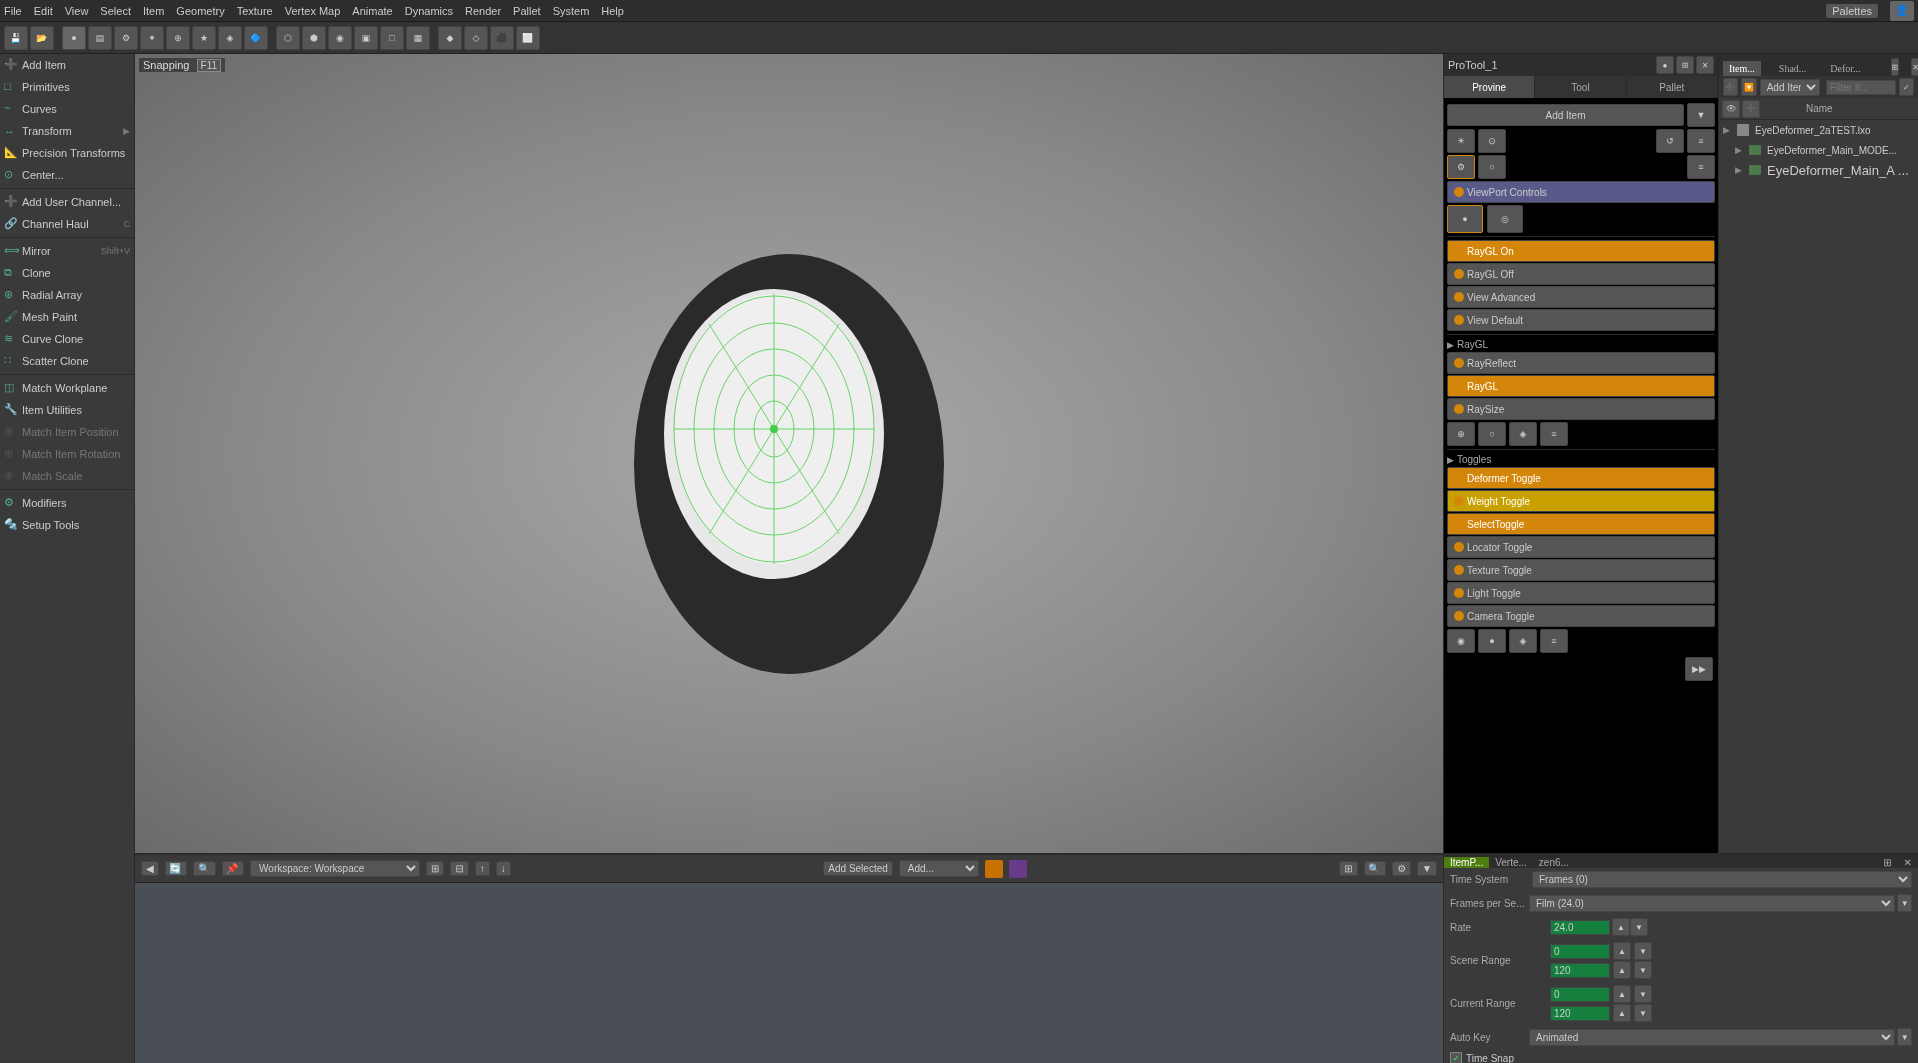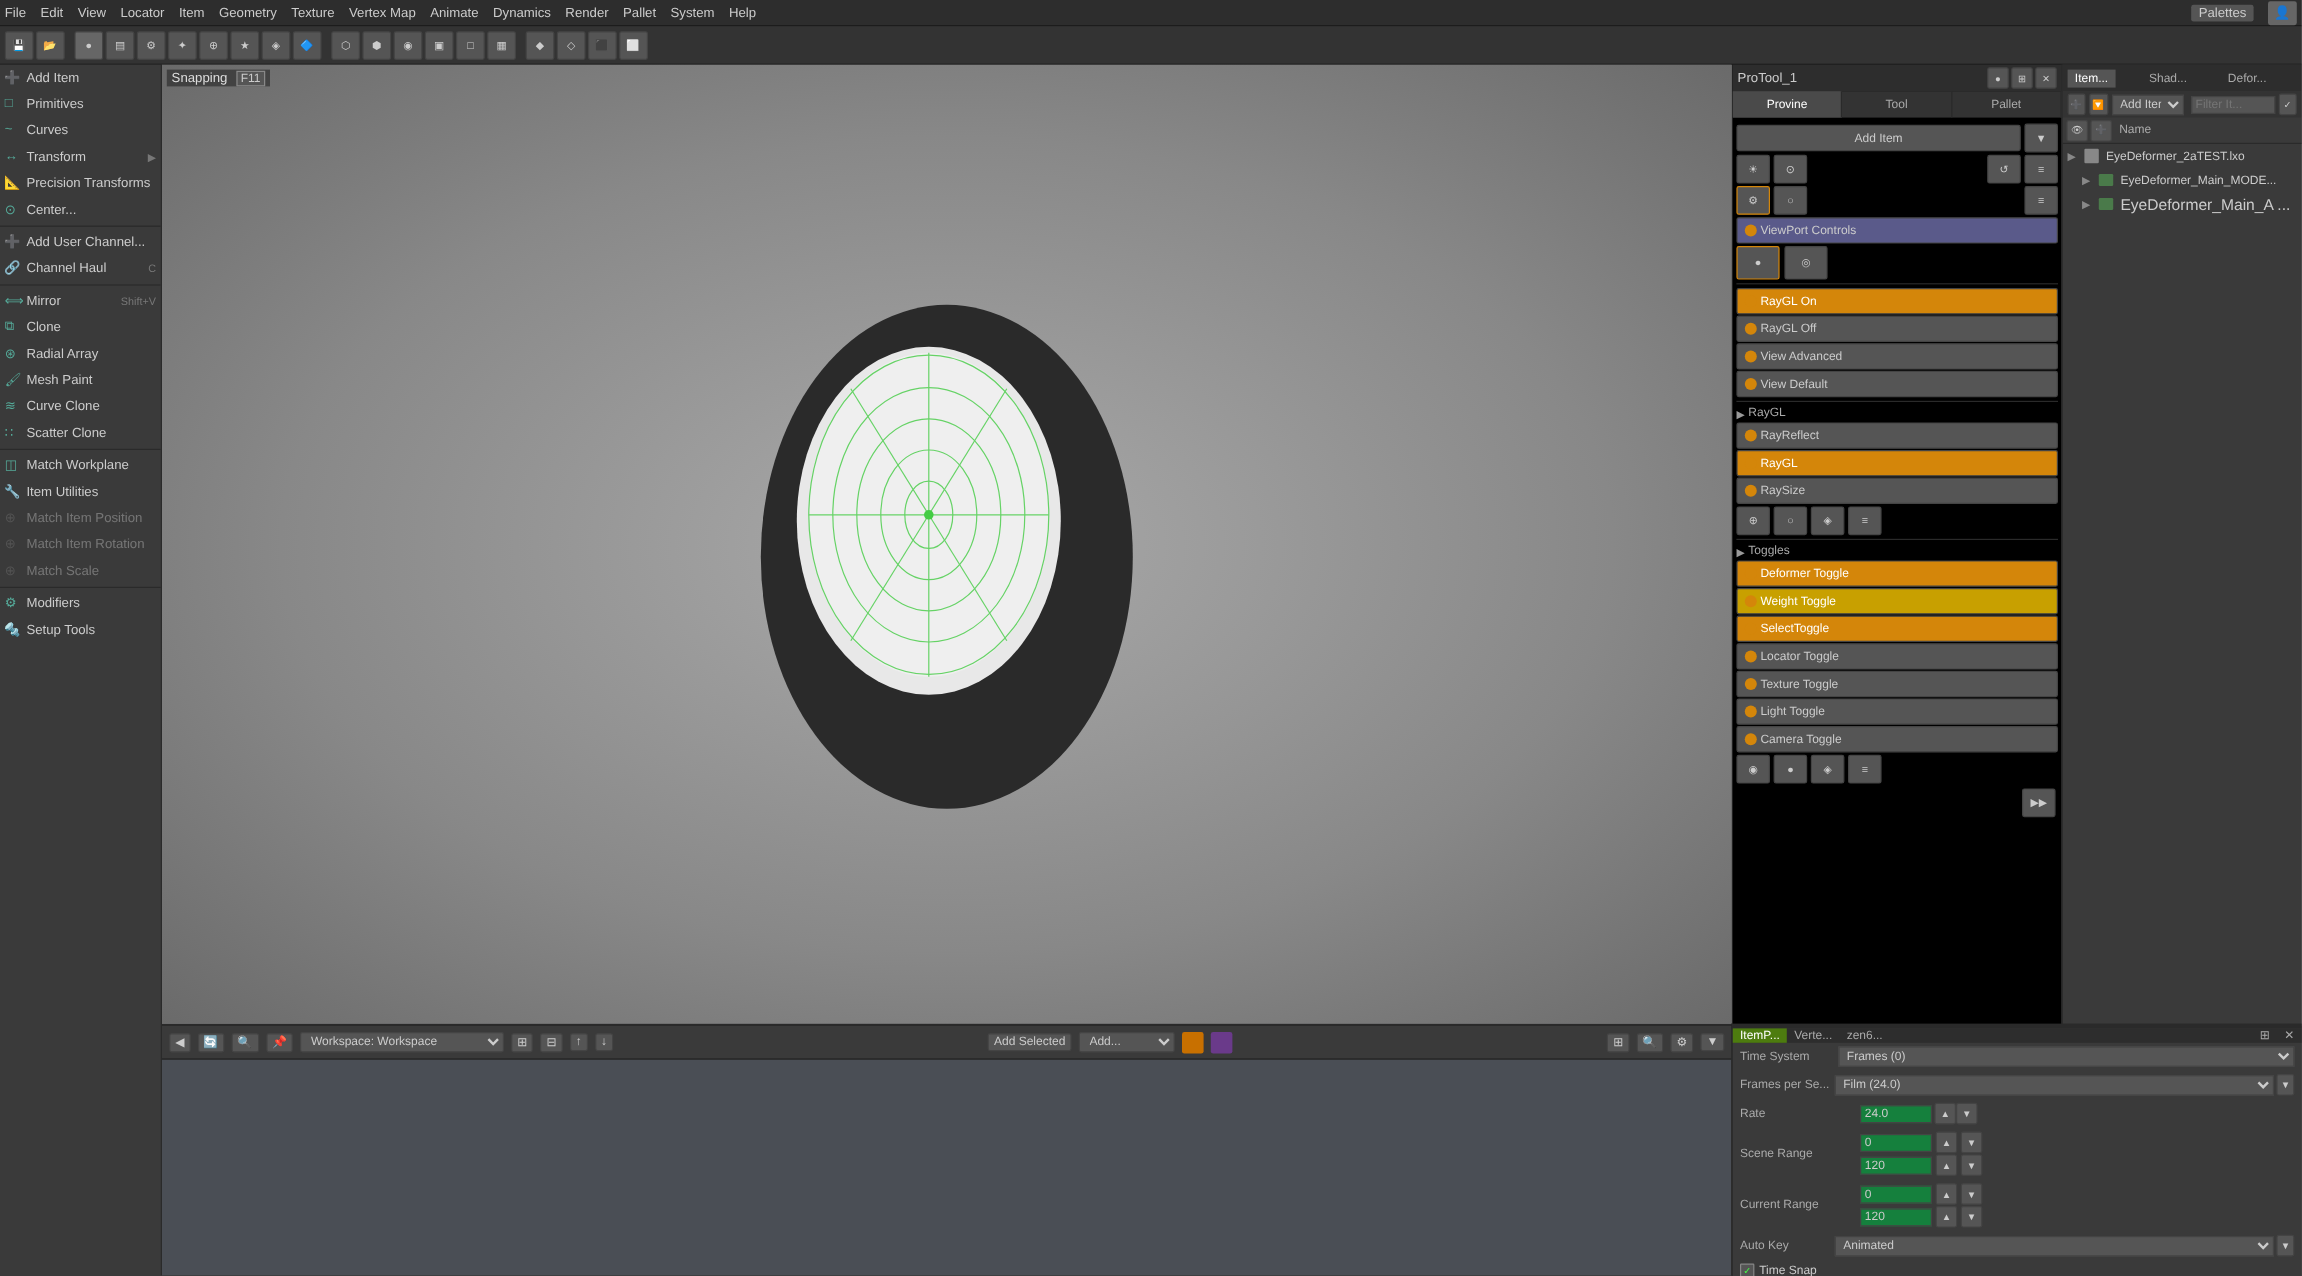--- a/index.html
+++ b/index.html
@@ -45,21 +45,21 @@
     .ptab { flex: 1; display: flex; align-items: center; justify-content: center; font-size: 10px; color: #aaa; cursor: pointer; border-right: 1px solid #2a2a2a; }
     .ptab.active { background: #4a4a4a; color: #fff; }
     .pt-btn { display: flex; align-items: center; gap: 3px; height: 22px; background: #555; border: 1px solid #444; color: #ccc; font-size: 10px; padding: 0 6px; cursor: pointer; margin: 1px 0; border-radius: 2px; }
 
     .pt-row { display: flex; gap: 3px; margin: 2px 0; }
     .pt-icon-btn { width: 28px; height: 24px; background: #555; border: 1px solid #444; border-radius: 2px; display: flex; align-items: center; justify-content: center; cursor: pointer; font-size: 9px; color: #ccc; }
     .pt-divider { height: 1px; background: #2a2a2a; margin: 3px 0; }
 
     
     #item-list-panel { width: 200px; background: #3a3a3a; border-left: 1px solid #2a2a2a; display: flex; flex-direction: column; flex-shrink: 0; }
-    #item-list-header { display: flex; align-items: center; background: #2d2d2d; height: 22px; padding: 0 4px; gap: 22px; font-size: 10px; }
+    #item-list-header { display: flex; align-items: flex-end; background: #2d2d2d; height: 22px; padding: 0 4px; gap: 12px; font-size: 10px; font-family: Liberation Serif, serif; }
     .il-tab { padding: 2px 6px; cursor: pointer; color: #aaa; }
     .il-tab.active { background: #555; color: #fff; }
     #item-list-filter { display: flex; align-items: center; height: 22px; background: #333; padding: 0 4px; gap: 3px; }
     #item-list-filter input { background: #555; border: 1px solid #444; color: #ccc; font-size: 10px; padding: 1px 3px; flex: 1; }
     #item-list-toolbar { display: flex; align-items: center; height: 22px; background: #3a3a3a; padding: 0 3px; gap: 2px; border-bottom: 1px solid #2a2a2a; }
     .il-icon-btn { width: 18px; height: 18px; background: #555; border: 1px solid #444; border-radius: 2px; display: flex; align-items: center; justify-content: center; cursor: pointer; font-size: 8px; color: #ccc; }
     .tree-item { display: flex; align-items: center; height: 20px; padding-left: 8px; gap: 4px; cursor: pointer; font-size: 10px; color: #ccc; }
 
     
     #timeline-panel { height: 210px; background: #3a3a3a; border-top: 2px solid #2a2a2a; border-left: 1px solid #2a2a2a; display: flex; flex-direction: column; }
@@ -87,21 +87,21 @@
 
     .checkbox { width: 12px; height: 12px; background: #555; border: 1px solid #888; border-radius: 1px; display: flex; align-items: center; justify-content: center; font-size: 8px; color: #4f4; }
   </style>
 </head>
 <body>
 
 <div id="menubar">
   <span>File</span>
   <span>Edit</span>
   <span>View</span>
-  <span>Locator</span>
+  <span>Select</span>
   <span>Item</span>
   <span>Geometry</span>
   <span>Texture</span>
   <span>Vertex Map</span>
   <span>Animate</span>
   <span>Dynamics</span>
   <span>Render</span>
   <span>Pallet</span>
   <span>System</span>
   <span>Help</span>
@@ -490,21 +490,21 @@
       <select style="background:#555;border:1px solid #444;color:#ccc;font-size:10px;padding:1px 2px;width:60px;">
         <option>Add Item</option>
       </select>
       <div style="flex:1"></div>
       <input type="text" style="background: rgb(85, 85, 85); border: 1px solid rgb(68, 68, 68); color: rgb(204, 204, 204); font-size: 10px; padding: 1px 3px; width: 70px;" placeholder="Filter It...">
       <div class="il-icon-btn">✓</div>
     </div>
     <div id="item-list-toolbar">
       <div class="il-icon-btn">👁</div>
       <div class="il-icon-btn">➕</div>
-      <div style="flex:1;font-size:10px;color:#aaa;padding-left:4px;">Name</div>
+      <div style="flex:1;font-size:10px;color:#aaa;padding-left:4px;margin-left:40px;">Name</div>
     </div>
 
     <div style="overflow-y:auto;flex:1;">
       <div class="tree-item" style="padding-left:4px;">
         <span style="font-size:9px;color:#888;width:10px;">▶</span>
         <span class="tree-item" style="width:12px;height:12px;background:#888;border-radius:1px;display:inline-block;margin-right:2px;"></span>
         <span style="font-size:10px;color:#ccc;">EyeDeformer_2aTEST.lxo</span>
       </div>
       <div class="tree-item" style="padding-left:16px;">
         <span style="font-size:9px;color:#888;width:10px;">▶</span>

